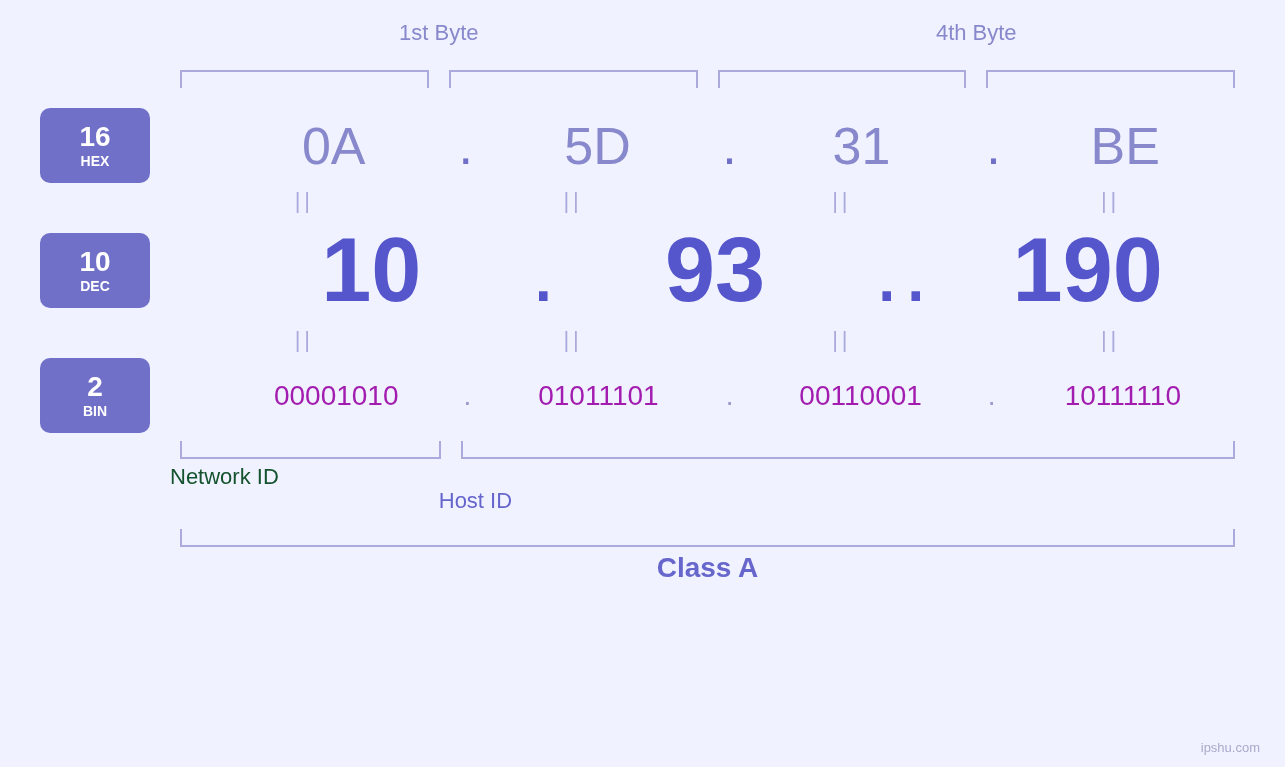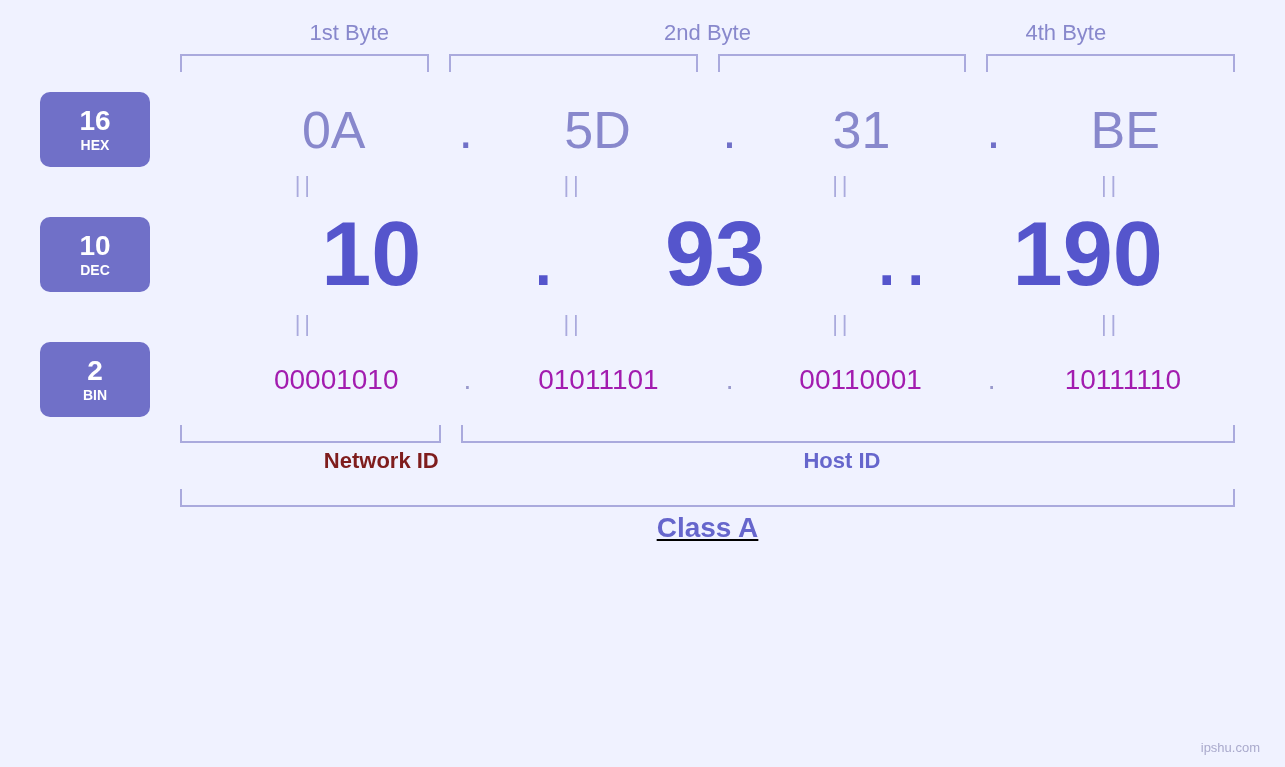--- a/index.html
+++ b/index.html
@@ -30,21 +30,21 @@
       justify-content: flex-end;
       padding-left: 130px;
       margin-bottom: 0px;
     }
 
     .byte-header {
       flex: 1;
       text-align: center;
       color: #8888cc;
       font-size: 22px;
-      padding-bottom: 8px;
+      padding-bottom: 24px;
     }
 
     
     .bracket-row {
       display: flex;
       width: 100%;
       padding-left: 130px;
       margin-bottom: 20px;
     }
 
@@ -171,32 +171,32 @@
     
     .id-labels-row {
       display: flex;
       width: 100%;
       padding-left: 130px;
       margin-bottom: 15px;
     }
 
     .network-id-label {
       flex: 1;
-      text-align: right;
-      color: #7f1d1d;
+      text-align: left;
+      color: #14532d;
       font-size: 22px;
-      font-weight: bold;
+      font-weight: normal;
     }
 
     .host-id-label {
       flex: 3;
-      text-align: center;
       color: #6666cc;
       font-size: 22px;
-      font-weight: bold;
+      font-weight: normal;
+      margin-top: 24px;
     }
 
     
     .class-bracket-row {
       display: flex;
       width: 100%;
       padding-left: 130px;
       margin-bottom: 5px;
     }
 
@@ -207,21 +207,20 @@
       border-bottom: 2px solid #aaaadd;
       border-left: 2px solid #aaaadd;
       border-right: 2px solid #aaaadd;
     }
 
     .class-label-row {
       display: flex;
       width: 100%;
       padding-left: 130px;
       justify-content: center;
-      text-decoration: underline;
     }
 
     .class-label {
       flex: 4;
       text-align: center;
       color: #6666cc;
       font-size: 28px;
       font-weight: bold;
     }
 
@@ -253,21 +252,20 @@
       padding: 0 5px;
     }
   </style>
 </head>
 <body>
 
 <div class="container">
 
   <div class="byte-headers">
     <div class="byte-header">1st Byte</div>
-    <div class="byte-header">2nd Byte</div>
     <div class="byte-header">4th Byte</div>
   </div>
 
   <div class="bracket-row">
     <div class="bracket"></div>
     <div class="bracket"></div>
     <div class="bracket"></div>
     <div class="bracket"></div>
   </div>
 

